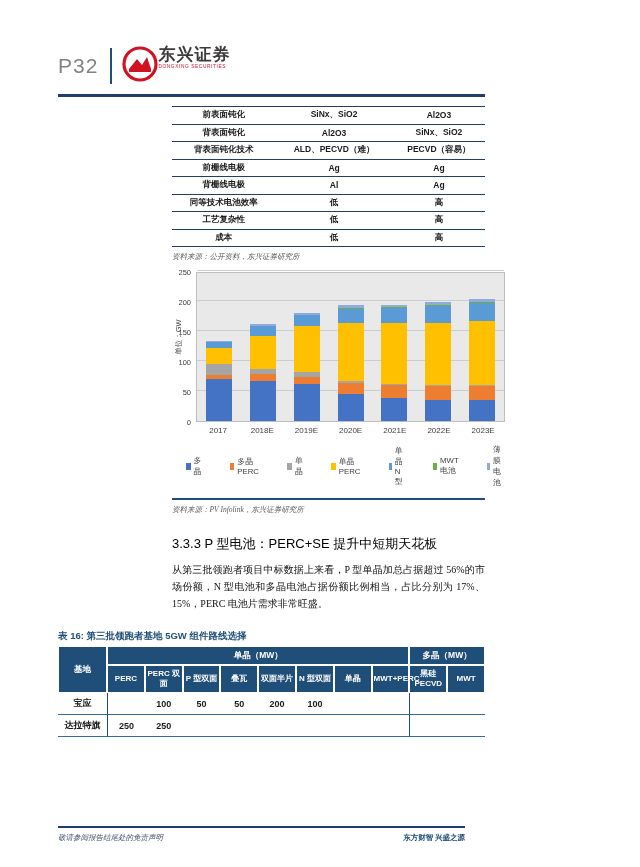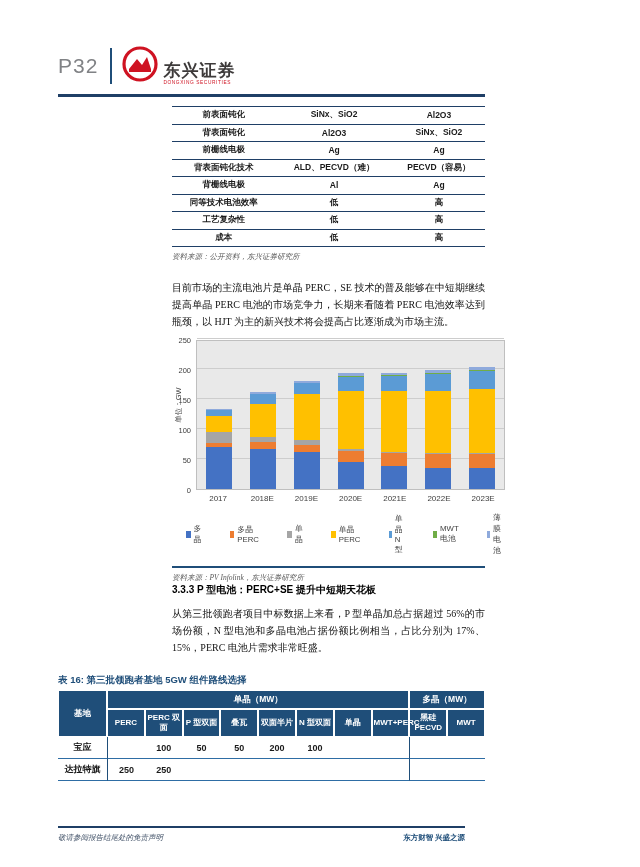--- a/index.html
+++ b/index.html
@@ -7,21 +7,21 @@
   body { font-family:"Liberation Sans", sans-serif; color:#222; }
   .page { position:relative; width:523px; height:867px; background:#fff; padding:46px 38px 0 58px; overflow:hidden; }
 
   
   .header { display:flex; align-items:center; }
   .pageno { font-size:21px; color:#808285; font-family:"Liberation Sans",sans-serif; letter-spacing:1px; }
   .hdr-div { width:2px; height:36px; background:#1f4e79; margin:0 10px 0 12px; }
   .hdr-titles { flex:1; }
   .hdr-title { font-size:14px; font-weight:bold; color:#1f4e79; letter-spacing:.5px; }
   .hdr-sub { font-size:7.5px; font-style:italic; font-weight:bold; color:#1f4e79; margin-top:3px; font-family:"Liberation Serif",serif; }
-  .logo { display:flex; align-items:flex-end; gap:5px; }
+  .logo { display:flex; align-items:flex-start; }
   .logo-text-col { display:flex; flex-direction:column; line-height:1; }
   .logo-cn { font-size:17px; font-weight:bold; color:#3d3a3a; letter-spacing:1px; }
   .logo-en { font-size:4.8px; color:#cf1322; letter-spacing:.6px; margin-top:2px; }
   .hdr-rule { height:3px; background:#1f3f66; margin-top:8px; }
 
   
   .indent { margin-left:114px; }
 
   
   table.tech { width:100%; border-collapse:collapse; margin-top:9px; border-top:1.4px solid #1f3f66; }
@@ -49,21 +49,21 @@
   .seg { width:100%; }
   .xlabels { display:flex; margin-left:24px; margin-top:4px; }
   .xlab { flex:1; text-align:center; font-size:8px; color:#404040; }
   .legend { display:flex; justify-content:center; gap:26px; margin-top:9px; margin-left:14px; flex-wrap:nowrap; }
   .leg-item { display:flex; align-items:center; gap:3px; }
   .leg-sq { width:7px; height:7px; display:inline-block; }
   .leg-txt { font-size:7.8px; color:#404040; }
   .fig-bottomrule { height:1.6px; background:#1f4e79; margin-top:10px; }
 
   
-  .sec-head { font-size:10px; font-weight:bold; color:#000; }
+  .sec-head { margin-top:20px; font-size:13px; font-weight:normal; color:#000; }
   .sec-para { margin-top:8px;font-family:Liberation Serif, serif; }
 
   
   .rt-caption { margin-top:18px; font-size:9.5px; font-weight:bold; color:#1f4e79; margin-bottom:3px; }
   table.route { width:100%; border-collapse:separate; border-spacing:0; table-layout:fixed; }
   table.route th { background:#1f4e79; color:#fff; font-size:8px; font-weight:bold; border:1px solid #fff; padding:3px 1px; line-height:1.3; }
   table.route th.grp { font-size:8.5px; }
   table.route td { font-size:9px; font-weight:bold; text-align:center; height:22px; border-bottom:1.2px solid #2e6da4; color:#1a1a1a; }
   table.route td.base { font-family:Liberation Serif, serif;margin-top:44px; }
   table.route td.gleft { border-left:1.2px solid #1f4e79; }
@@ -107,30 +107,30 @@
             <td class="lbl">前表面钝化</td>
             <td>SiNx、SiO2</td>
             <td>Al2O3</td>
           </tr>
           <tr>
             <td class="lbl">背表面钝化</td>
             <td>Al2O3</td>
             <td>SiNx、SiO2</td>
           </tr>
           <tr>
+            <td class="lbl">背表面钝化技术</td>
+            <td>ALD、PECVD（难）</td>
+            <td>PECVD（容易）</td>
+          </tr>
+          <tr>
             <td class="lbl">前栅线电极</td>
             <td>Ag</td>
             <td>Ag</td>
           </tr>
           <tr>
-            <td class="lbl">背表面钝化技术</td>
-            <td>ALD、PECVD（难）</td>
-            <td>PECVD（容易）</td>
-          </tr>
-          <tr>
             <td class="lbl">背栅线电极</td>
             <td>Al</td>
             <td>Ag</td>
           </tr>
           <tr>
             <td class="lbl">同等技术电池效率</td>
             <td>低</td>
             <td>高</td>
           </tr>
           <tr>
@@ -140,21 +140,20 @@
           </tr>
           <tr>
             <td class="lbl">成本</td>
             <td>低</td>
             <td>高</td>
           </tr>
         </tbody>
     </table>
     <div class="src">资料来源：公开资料，东兴证券研究所</div>
 
-    <div class="para">目前市场的主流电池片是单晶 PERC，SE 技术的普及能够在中短期继续提高单晶 PERC 电池的市场竞争力，长期来看随着 PERC 电池效率达到瓶颈，以 HJT 为主的新兴技术将会提高占比逐渐成为市场主流。</div>
 
     <div class="chart-wrap">
       <div class="ylab-col">
         <div class="ylab">单位：GW</div>
       </div>
       <div class="plot-col">
         <div class="plot-frame">
           <div class="yticks">
               <div class="ytick" style="bottom: 0px; transform: translateY(50%);">0</div>
               <div class="ytick" style="bottom: 30px; transform: translateY(50%);">50</div>

